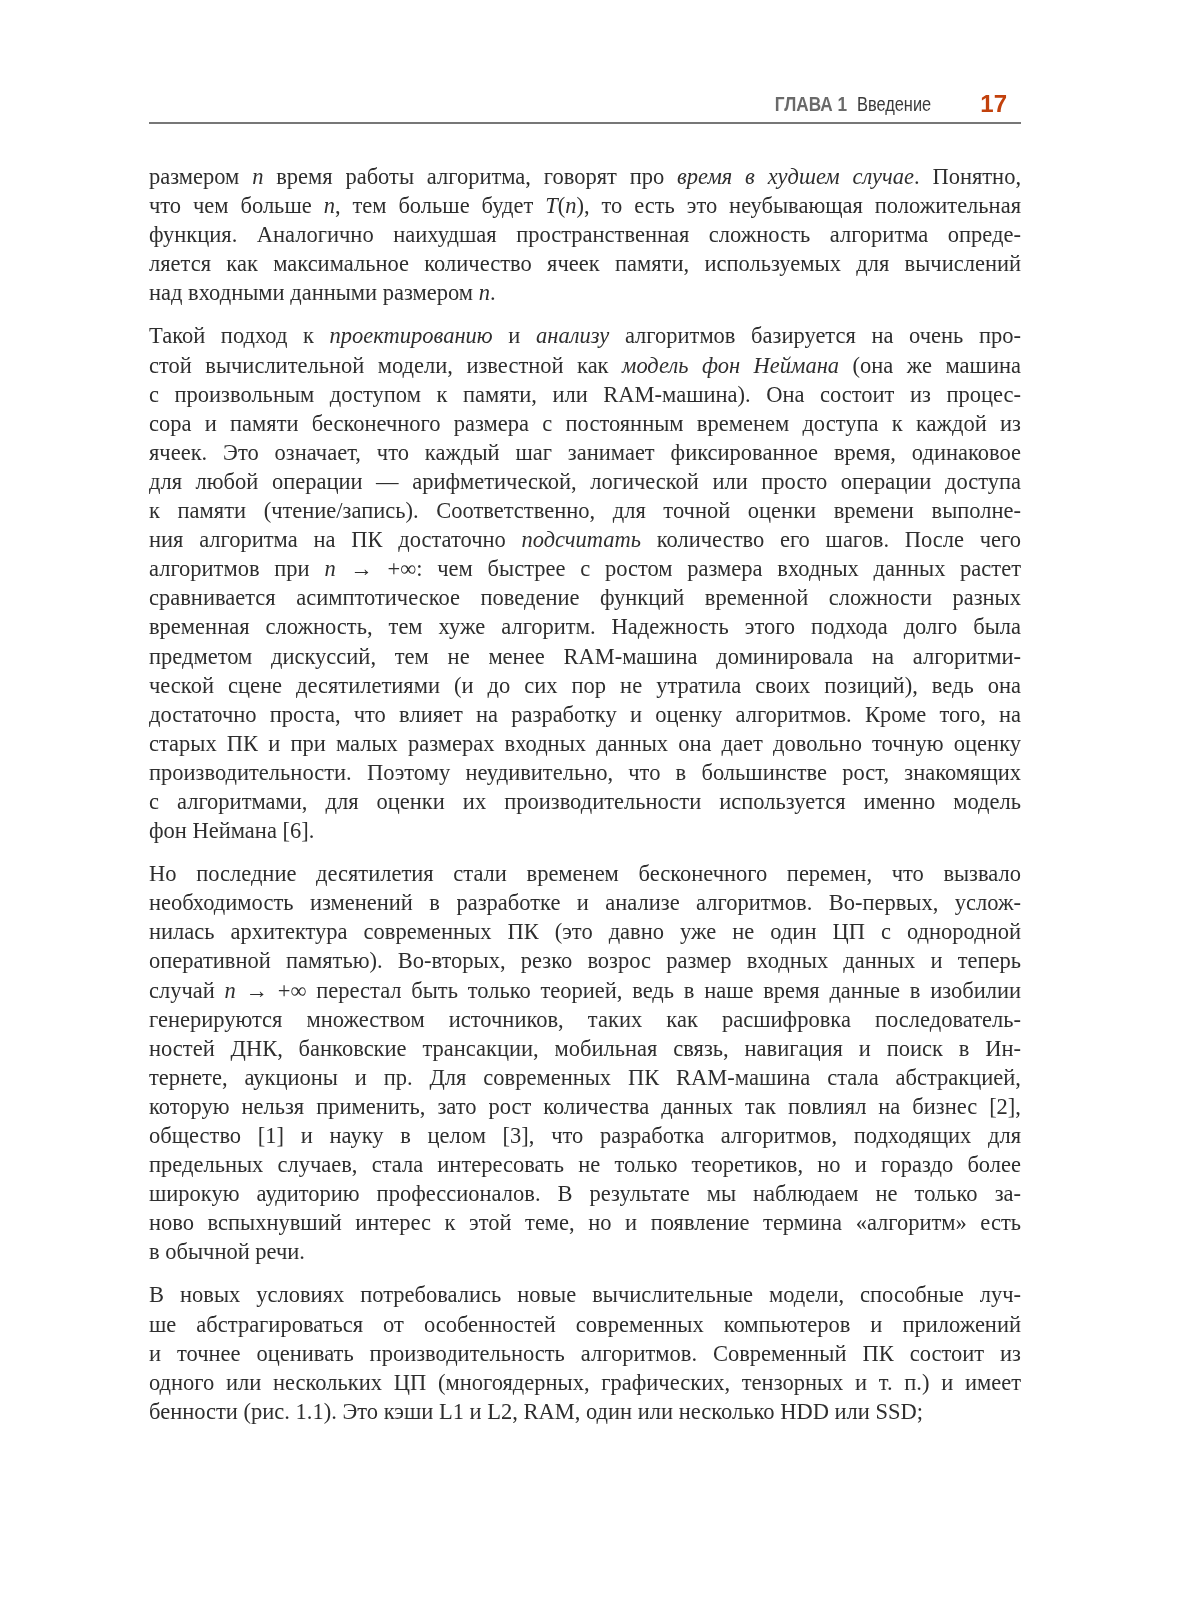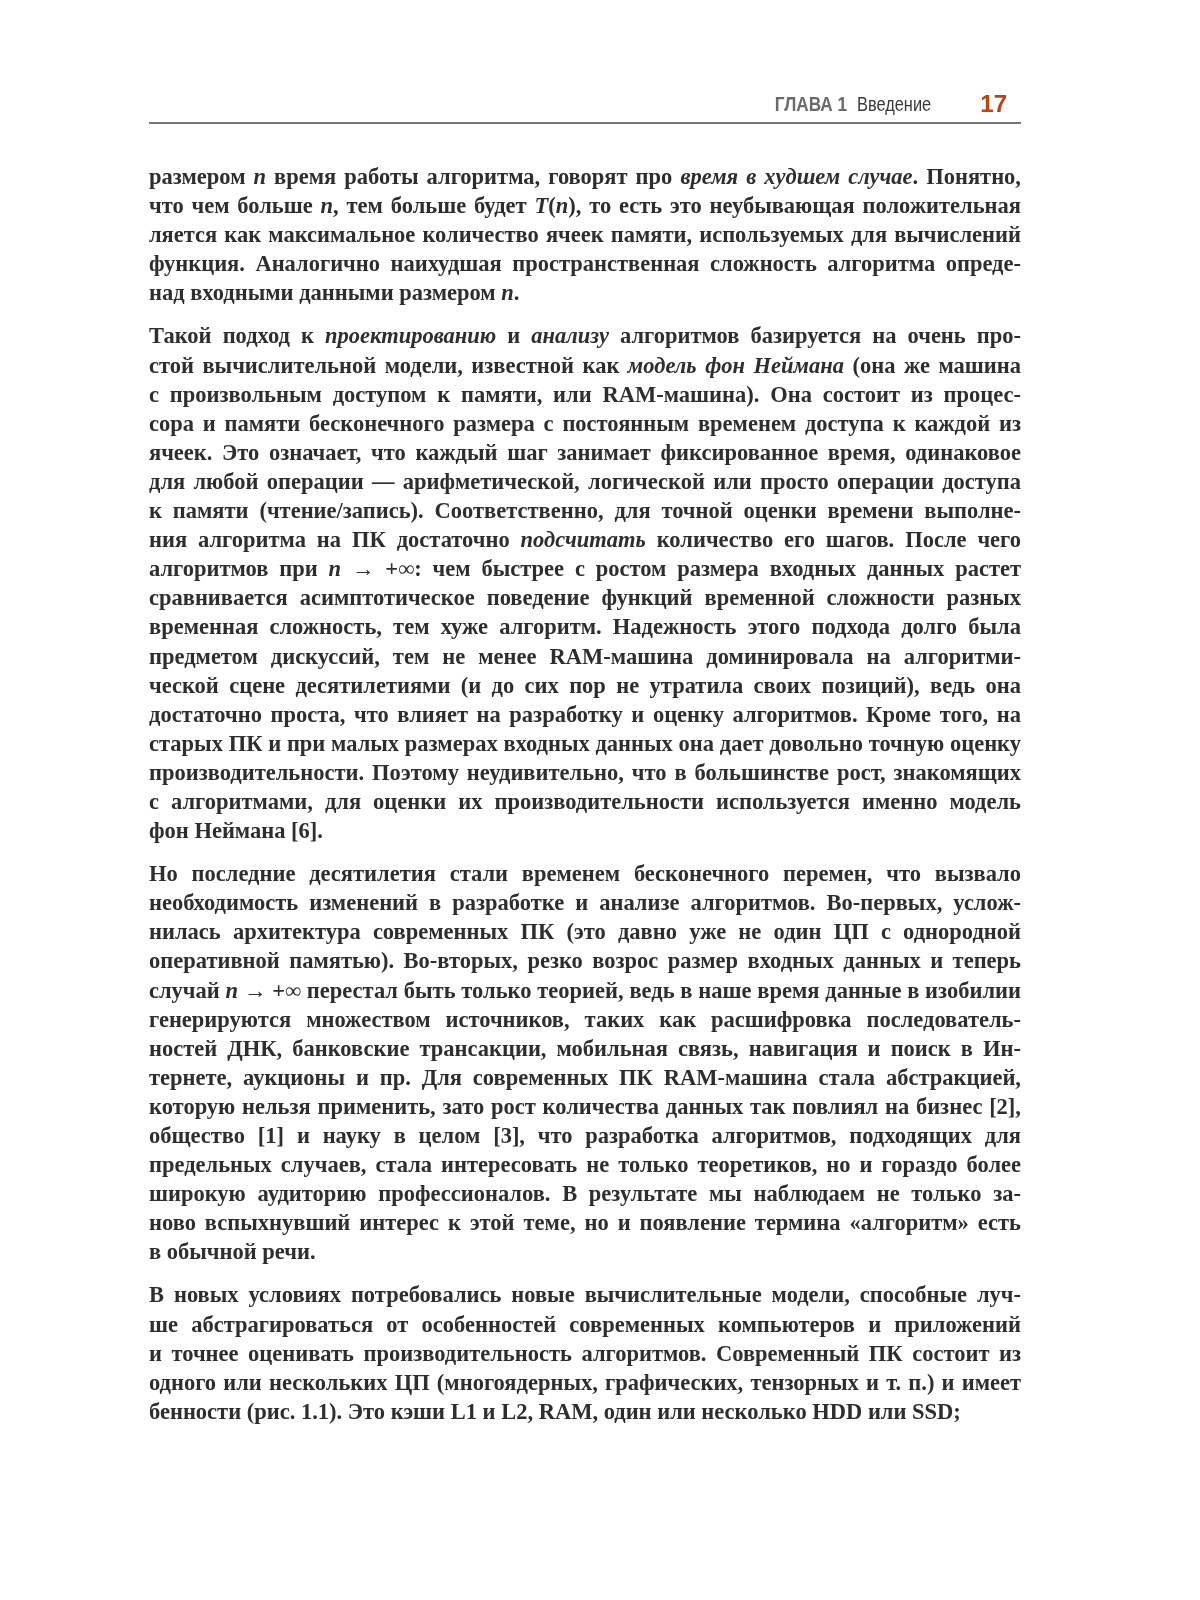--- a/index.html
+++ b/index.html
@@ -32,43 +32,43 @@
       position: absolute; left: 149px; top: 122px; width: 872px; height: 2px; background: #777;
     }
     .body-text {
       position: absolute; left: 149px; top: 162px; width: 872px;
       font-family: "Liberation Serif", serif; font-size: 22.5px; line-height: 29.1px;
       color: #2e2e2e;
     }
     .para { margin: 0 0 14px 0; }
     .line {
       display: block; white-space: nowrap; text-align: justify; text-align-last: justify;
-      width: 872px; height: 29.1px; overflow: visible; font-weight: bold;
+      width: 872px; height: 29.1px; overflow: visible;
     }
     .line.last { text-align-last: left; }
     .line span.it { font-style: italic; }
   </style>
 </head>
 <body>
 
 <div class="header">
   <div class="header-inner">
     <span class="chapter">ГЛАВА 1</span>
     <span class="section">Введение</span>
     <span class="pageno">17</span>
   </div>
 </div>
 <div class="rule"></div>
 
 <div class="body-text" id="body-text">
     <div class="para">
       <span class="line"><span>размером </span><span class="it">n</span><span> время работы алгоритма, говорят про </span><span class="it">время в худшем случае</span><span>. Понятно,</span></span>
       <span class="line"><span>что чем больше </span><span class="it">n</span><span>, тем больше будет </span><span class="it">T</span><span>(</span><span class="it">n</span><span>), то есть это неубывающая положительная</span></span>
+      <span class="line"><span>функция. Аналогично наихудшая пространственная сложность алгоритма опреде-</span></span>
       <span class="line"><span>ляется как максимальное количество ячеек памяти, используемых для вычислений</span></span>
-      <span class="line"><span>функция. Аналогично наихудшая пространственная сложность алгоритма опреде-</span></span>
       <span class="line last"><span>над входными данными размером </span><span class="it">n</span><span>.</span></span>
     </div>
     <div class="para">
       <span class="line"><span>Такой подход к </span><span class="it">проектированию</span><span> и </span><span class="it">анализу</span><span> алгоритмов базируется на очень про-</span></span>
       <span class="line"><span>стой вычислительной модели, известной как </span><span class="it">модель фон Неймана</span><span> (она же машина</span></span>
       <span class="line"><span>с произвольным доступом к памяти, или RAM-машина). Она состоит из процес-</span></span>
       <span class="line"><span>сора и памяти бесконечного размера с постоянным временем доступа к каждой из</span></span>
       <span class="line"><span>ячеек. Это означает, что каждый шаг занимает фиксированное время, одинаковое</span></span>
       <span class="line"><span>для любой операции — арифметической, логической или просто операции доступа</span></span>
       <span class="line"><span>к памяти (чтение/запись). Соответственно, для точной оценки времени выполне-</span></span>

